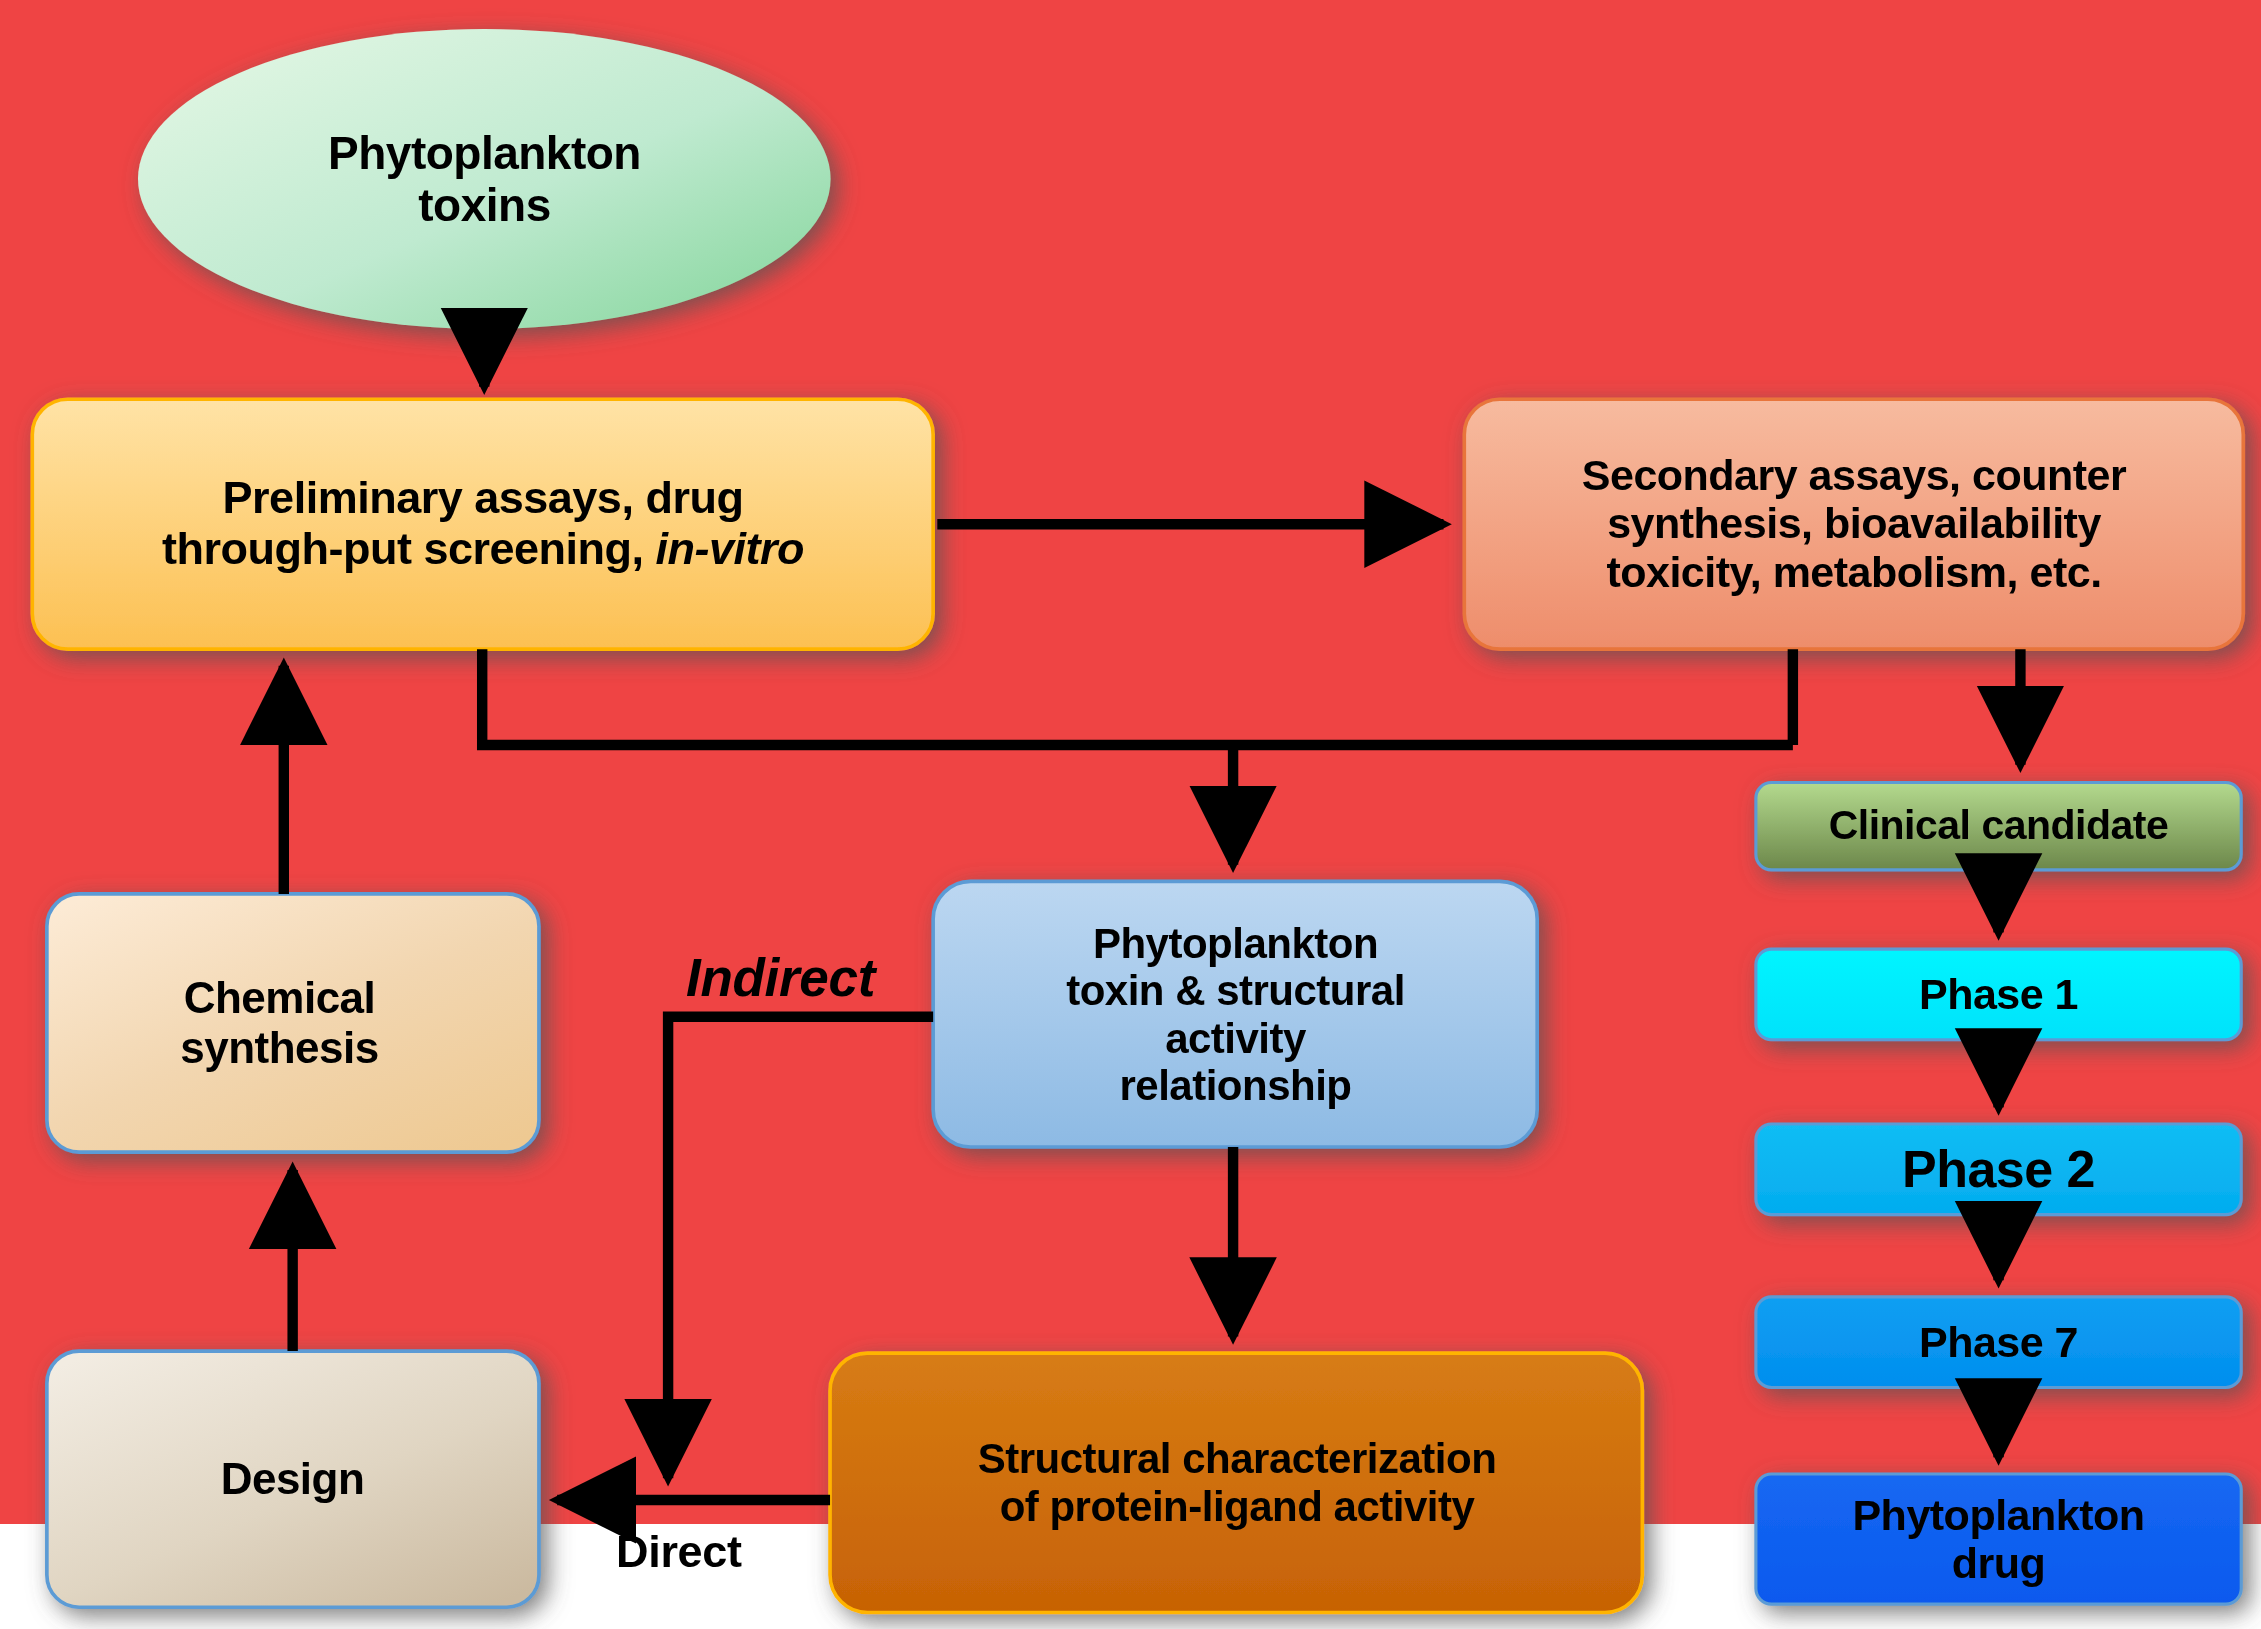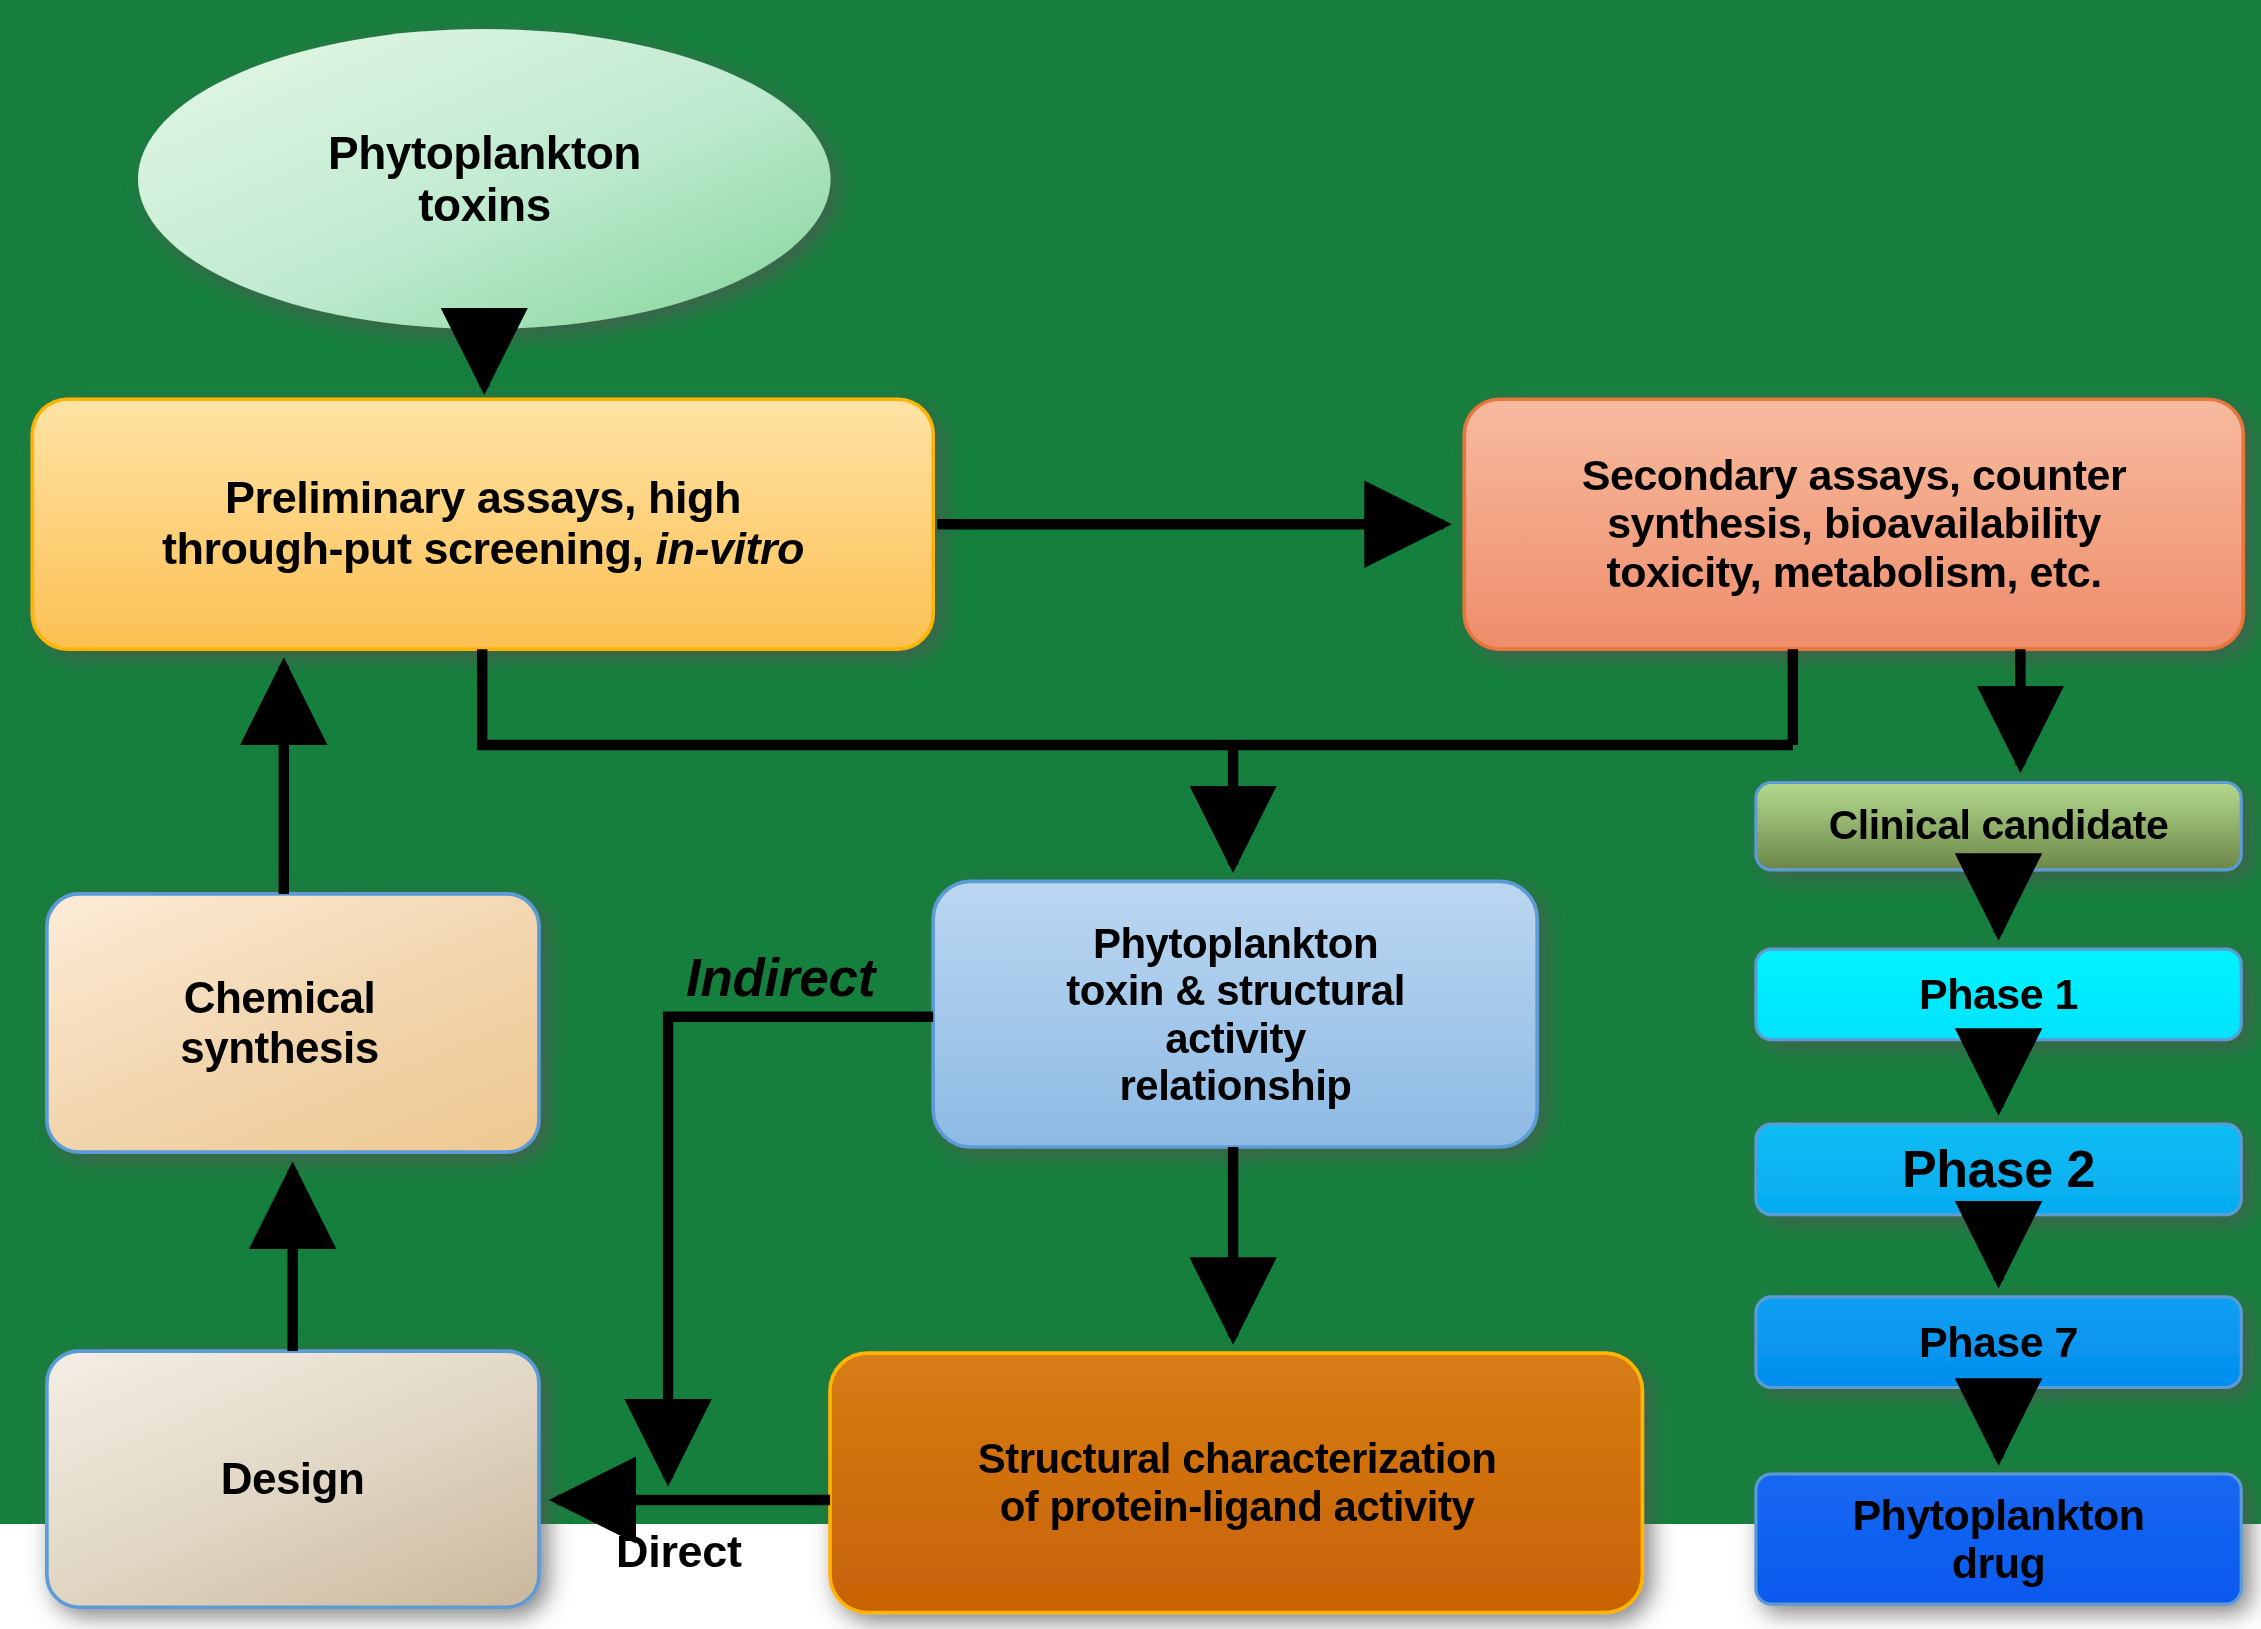--- a/index.html
+++ b/index.html
@@ -10,21 +10,21 @@
   body {
     width: 2261px;
     height: 1630px;
     font-family: "Liberation Sans", sans-serif;
     overflow: hidden;
   }
   #diagram-root {
     position: relative;
     width: 2261px;
     height: 1524px;
-    background: #15803d;
+    background: #ef4444;
   }
   svg.canvas {
     position: absolute;
     top: 0;
     left: 0;
     width: 2261px;
     height: 1630px;
   }
   .node-text {
     position: absolute;
@@ -172,21 +172,21 @@
       <path d="M545,1716 L545,1278" marker-end="url(#arrowhead)"></path>
     </g>
   </svg>
 
   <div class="node-text" style="left:177px; top:68px; width:615px; height:224px; font-size:46px;">
     <span style="white-space:pre-line;">Phytoplankton
 toxins</span>
   </div>
 
   <div class="node-text" style="left:43px; top:409px; width:880px; height:229px; font-size:45px;">
-    <span style="white-space:pre-line;"><span>Preliminary assays, high
+    <span style="white-space:pre-line;"><span>Preliminary assays, drug
 through-put screening, </span><span class="italic-run">in-vitro</span></span>
   </div>
 
   <div class="node-text" style="left:1475px; top:409px; width:758px; height:229px; font-size:43px;">
     <span style="white-space:pre-line;">Secondary assays, counter
 synthesis, bioavailability
 toxicity, metabolism, etc.</span>
   </div>
 
   <div class="node-text" style="left:44px; top:904px; width:471px; height:237px; font-size:44px;">

